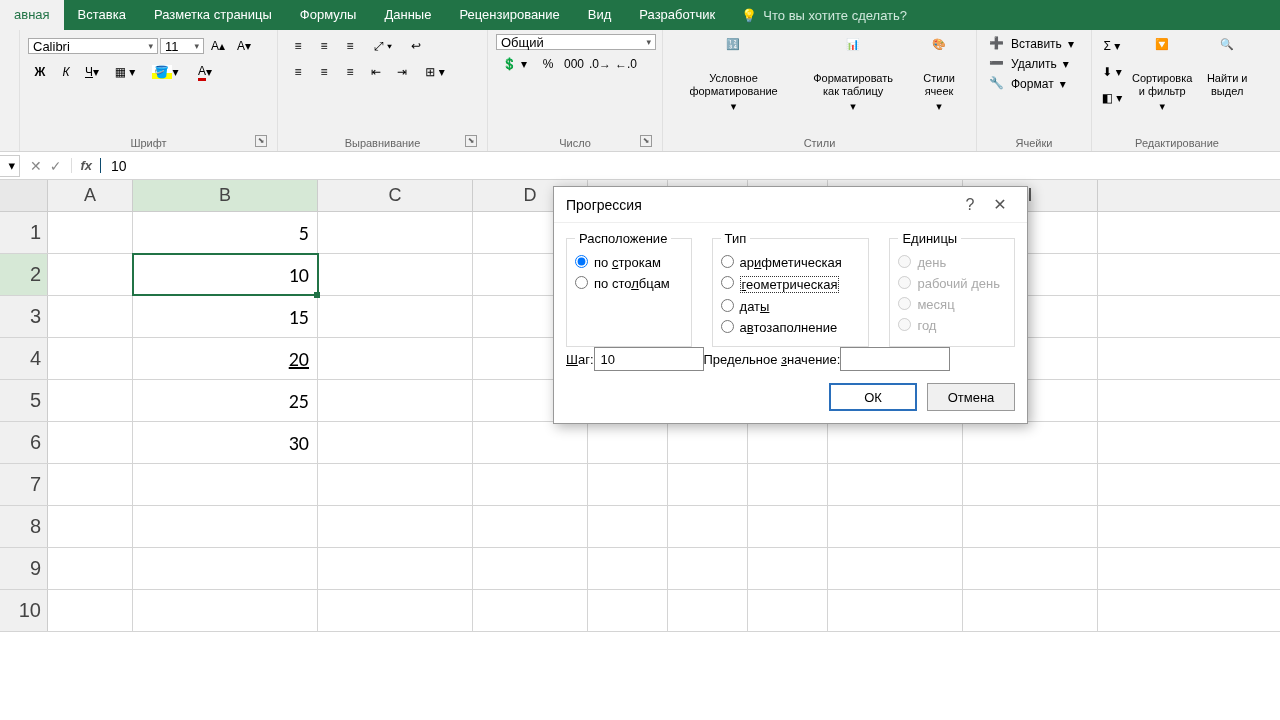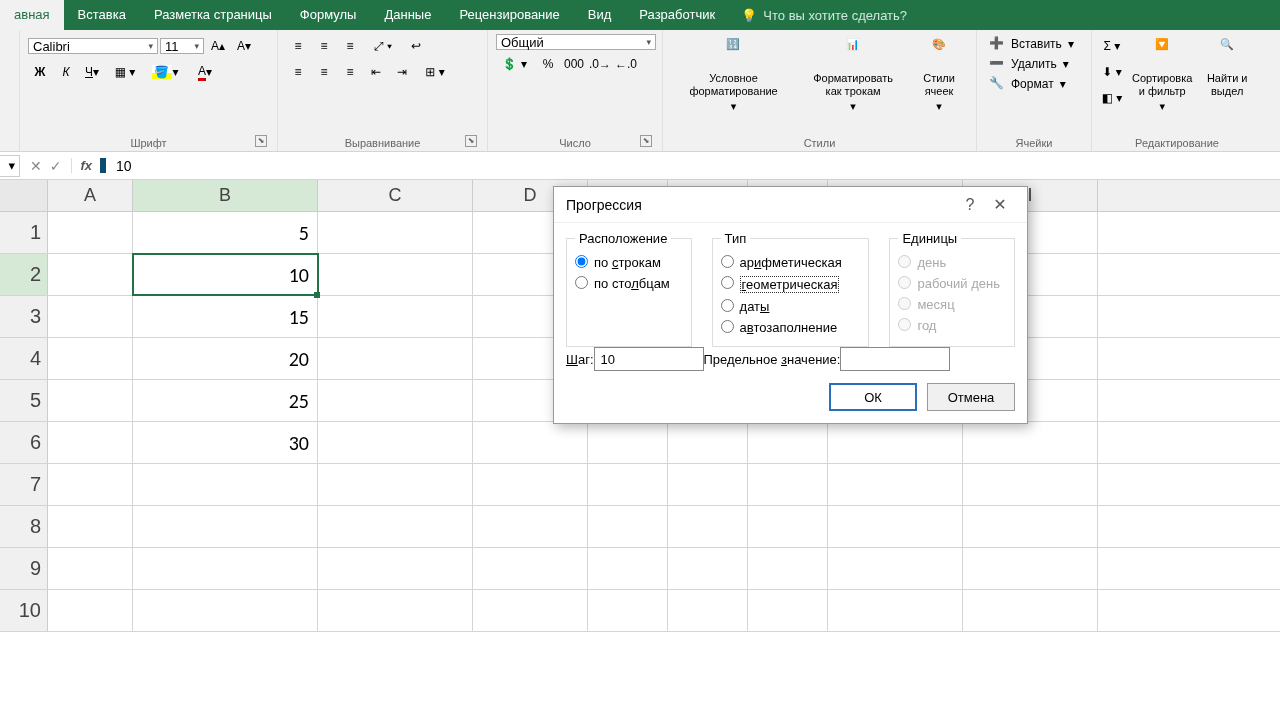--- a/index.html
+++ b/index.html
@@ -26,21 +26,21 @@
   .big-btn { width: 70px; display: flex; flex-direction: column; align-items: center; text-align: center; font-size: 11px; padding: 4px; cursor: pointer; line-height: 1.2; gap: 2px; }
   .big-btn .ico { width: 32px; height: 32px; }
   .menu-item { display: flex; align-items: center; gap: 6px; font-size: 12px; padding: 2px 4px; cursor: pointer; }
   .menu-item .ico { width: 16px; height: 16px; }
   
   
   .formula-bar { height: 28px; border-bottom: 1px solid #d4d4d4; display: flex; align-items: center; background: #fff; }
   .name-box { width: 60px; height: 22px; border: 1px solid #ccc; margin-left: -40px; display: flex; align-items: center; padding: 0 4px; font-size: 13px; }
   .fb-btns { display: flex; gap: 8px; padding: 0 10px; color: #888; }
   .fb-btn { cursor: pointer; font-size: 14px; }
-  .fx { font-style: italic; font-weight: bold; font-size: 13px; padding: 0 8px; border-left: 1px solid #ddd; border-right: 6px solid #0c4a6e; color: #555; }
+  .fx { font-style: italic; font-weight: bold; font-size: 13px; padding: 0 8px; border-left: 1px solid #ddd; border-right: 1px solid #0c4a6e; color: #555; }
   .fb-input { flex: 1; padding: 0 10px; font-size: 14px; }
   
   
   .grid { position: relative; }
   .col-headers { display: flex; height: 32px; background: #f0f0f0; border-bottom: 1px solid #ccc; }
   .corner { width: 48px; border-right: 1px solid #ccc; background: #e8e8e8; }
   .col-h { border-right: 1px solid #ccc; display: flex; align-items: center; justify-content: center; font-size: 18px; color: #444; }
   .col-h.sel { background: #d6e8d6; }
   .rows { }
   .g-row { display: flex; height: 42px; border-bottom: 1px solid #d4d4d4; }
@@ -160,21 +160,21 @@
         <div class="btn">.0→</div>
         <div class="btn">←.0</div>
       </div>
     </div>
     <div class="group-label"><span>Число</span><span class="group-dlg">⬊</span></div>
   </div>
 
   <div class="group" style="width:314px">
     <div class="grp-body">
       <div class="big-btn" style="width:130px"><div class="ico">🔢</div><span>Условное форматирование</span> ▾</div>
-      <div class="big-btn" style="width:110px"><div class="ico">📊</div><span>Форматировать как трокам</span> ▾</div>
+      <div class="big-btn" style="width:110px"><div class="ico">📊</div><span>Форматировать как таблицу</span> ▾</div>
       <div class="big-btn" style="width:60px"><div class="ico">🎨</div><span>Стили ячеек</span> ▾</div>
     </div>
     <div class="group-label">Стили</div>
   </div>
 
   <div class="group" style="width:115px">
     <div class="grp-body">
         <div class="col" style="gap:0">
       <div class="menu-item"><span class="ico">➕</span><span>Вставить</span> ▾</div>
       <div class="menu-item"><span class="ico">➖</span><span>Удалить</span> ▾</div>
@@ -259,21 +259,21 @@
         <div class="cell" style="width: 115px;"></div>
         <div class="cell" style="width: 80px;"></div>
         <div class="cell" style="width: 80px;"></div>
         <div class="cell" style="width: 80px;"></div>
         <div class="cell" style="width: 135px;"></div>
         <div class="cell" style="width: 135px;"></div>
       </div>
       <div class="g-row">
         <div class="row-h">4</div>
         <div class="cell" style="width: 85px;"></div>
-        <div class="cell" style="width: 185px;">20</div>
+        <div class="cell" style="width: 185px; text-decoration: underline;">20</div>
         <div class="cell" style="width: 155px;"></div>
         <div class="cell" style="width: 115px;"></div>
         <div class="cell" style="width: 80px;"></div>
         <div class="cell" style="width: 80px;"></div>
         <div class="cell" style="width: 80px;"></div>
         <div class="cell" style="width: 135px;"></div>
         <div class="cell" style="width: 135px;"></div>
       </div>
       <div class="g-row">
         <div class="row-h">5</div>

